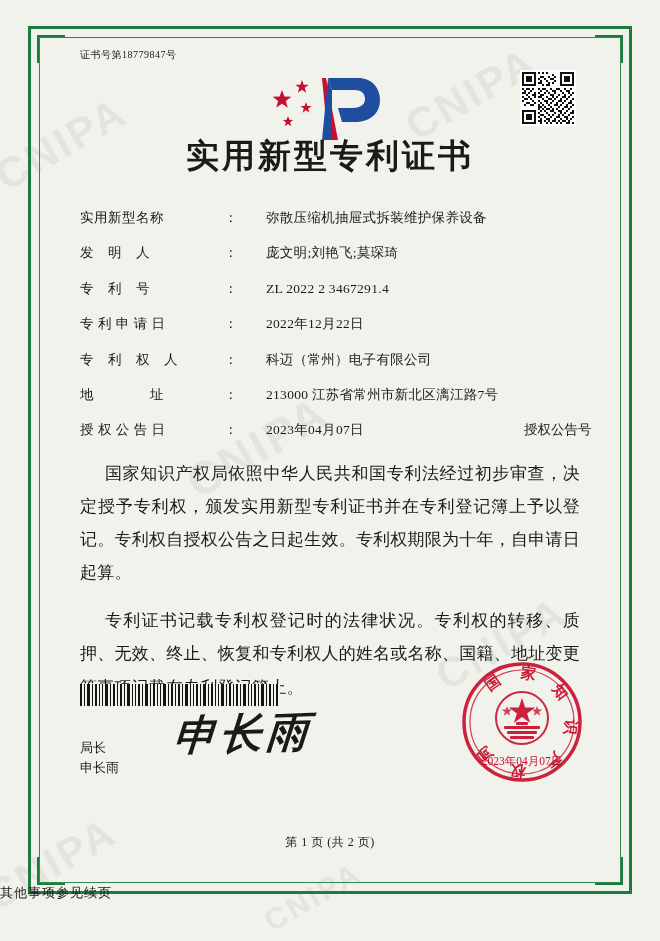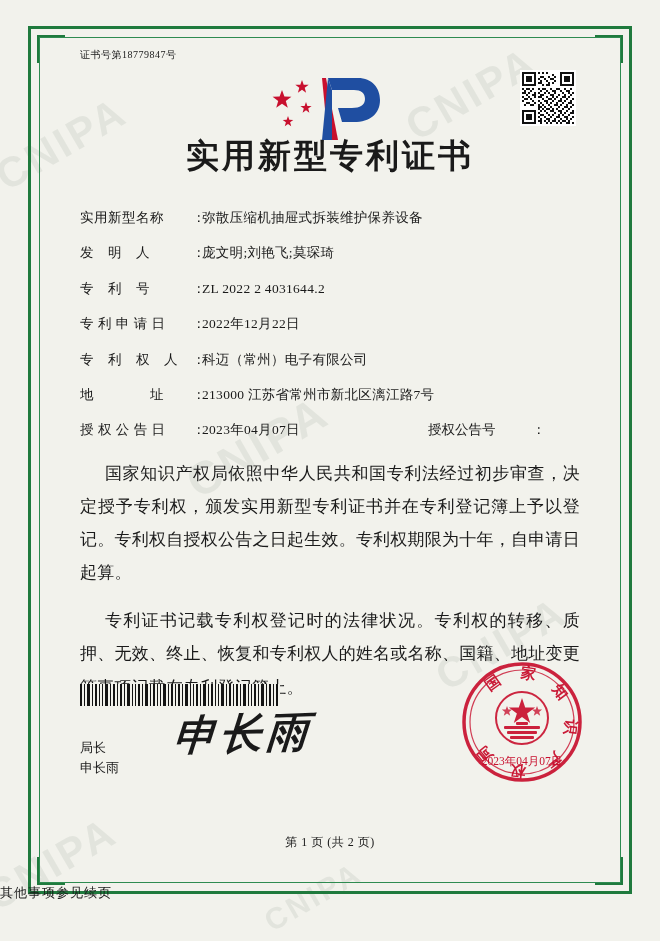--- a/index.html
+++ b/index.html
@@ -118,20 +118,21 @@
   .fields {
     margin-top: 30px;
     padding: 0 28px;
   }
   .field {
     display: flex;
     align-items: baseline;
     margin-bottom: 16.5px;
     font-size: 13.5px;
     line-height: 1.4;
+    gap: 32px;
   }
   .f-label {
     width: 112px;
     flex: 0 0 112px;
     letter-spacing: 0.5px;
     white-space: nowrap;
   }
   .f-colon { width: 10px; flex: 0 0 10px; }
   .f-value { flex: 1 1 auto; letter-spacing: 0.3px; }
   .sub-label {
@@ -456,21 +457,21 @@
       <div class="f-value">弥散压缩机抽屉式拆装维护保养设备</div>
     </div>
     <div class="field">
       <div class="f-label">发　明　人</div>
       <div class="f-colon">：</div>
       <div class="f-value">庞文明;刘艳飞;莫琛琦</div>
     </div>
     <div class="field">
       <div class="f-label">专　利　号</div>
       <div class="f-colon">：</div>
-      <div class="f-value">ZL 2022 2 4031644.2</div>
+      <div class="f-value">ZL 2022 2 3467291.4</div>
     </div>
     <div class="field">
       <div class="f-label">专 利 申 请 日</div>
       <div class="f-colon">：</div>
       <div class="f-value">2022年12月22日</div>
     </div>
     <div class="field">
       <div class="f-label">专　利　权　人</div>
       <div class="f-colon">：</div>
       <div class="f-value">科迈（常州）电子有限公司</div>

